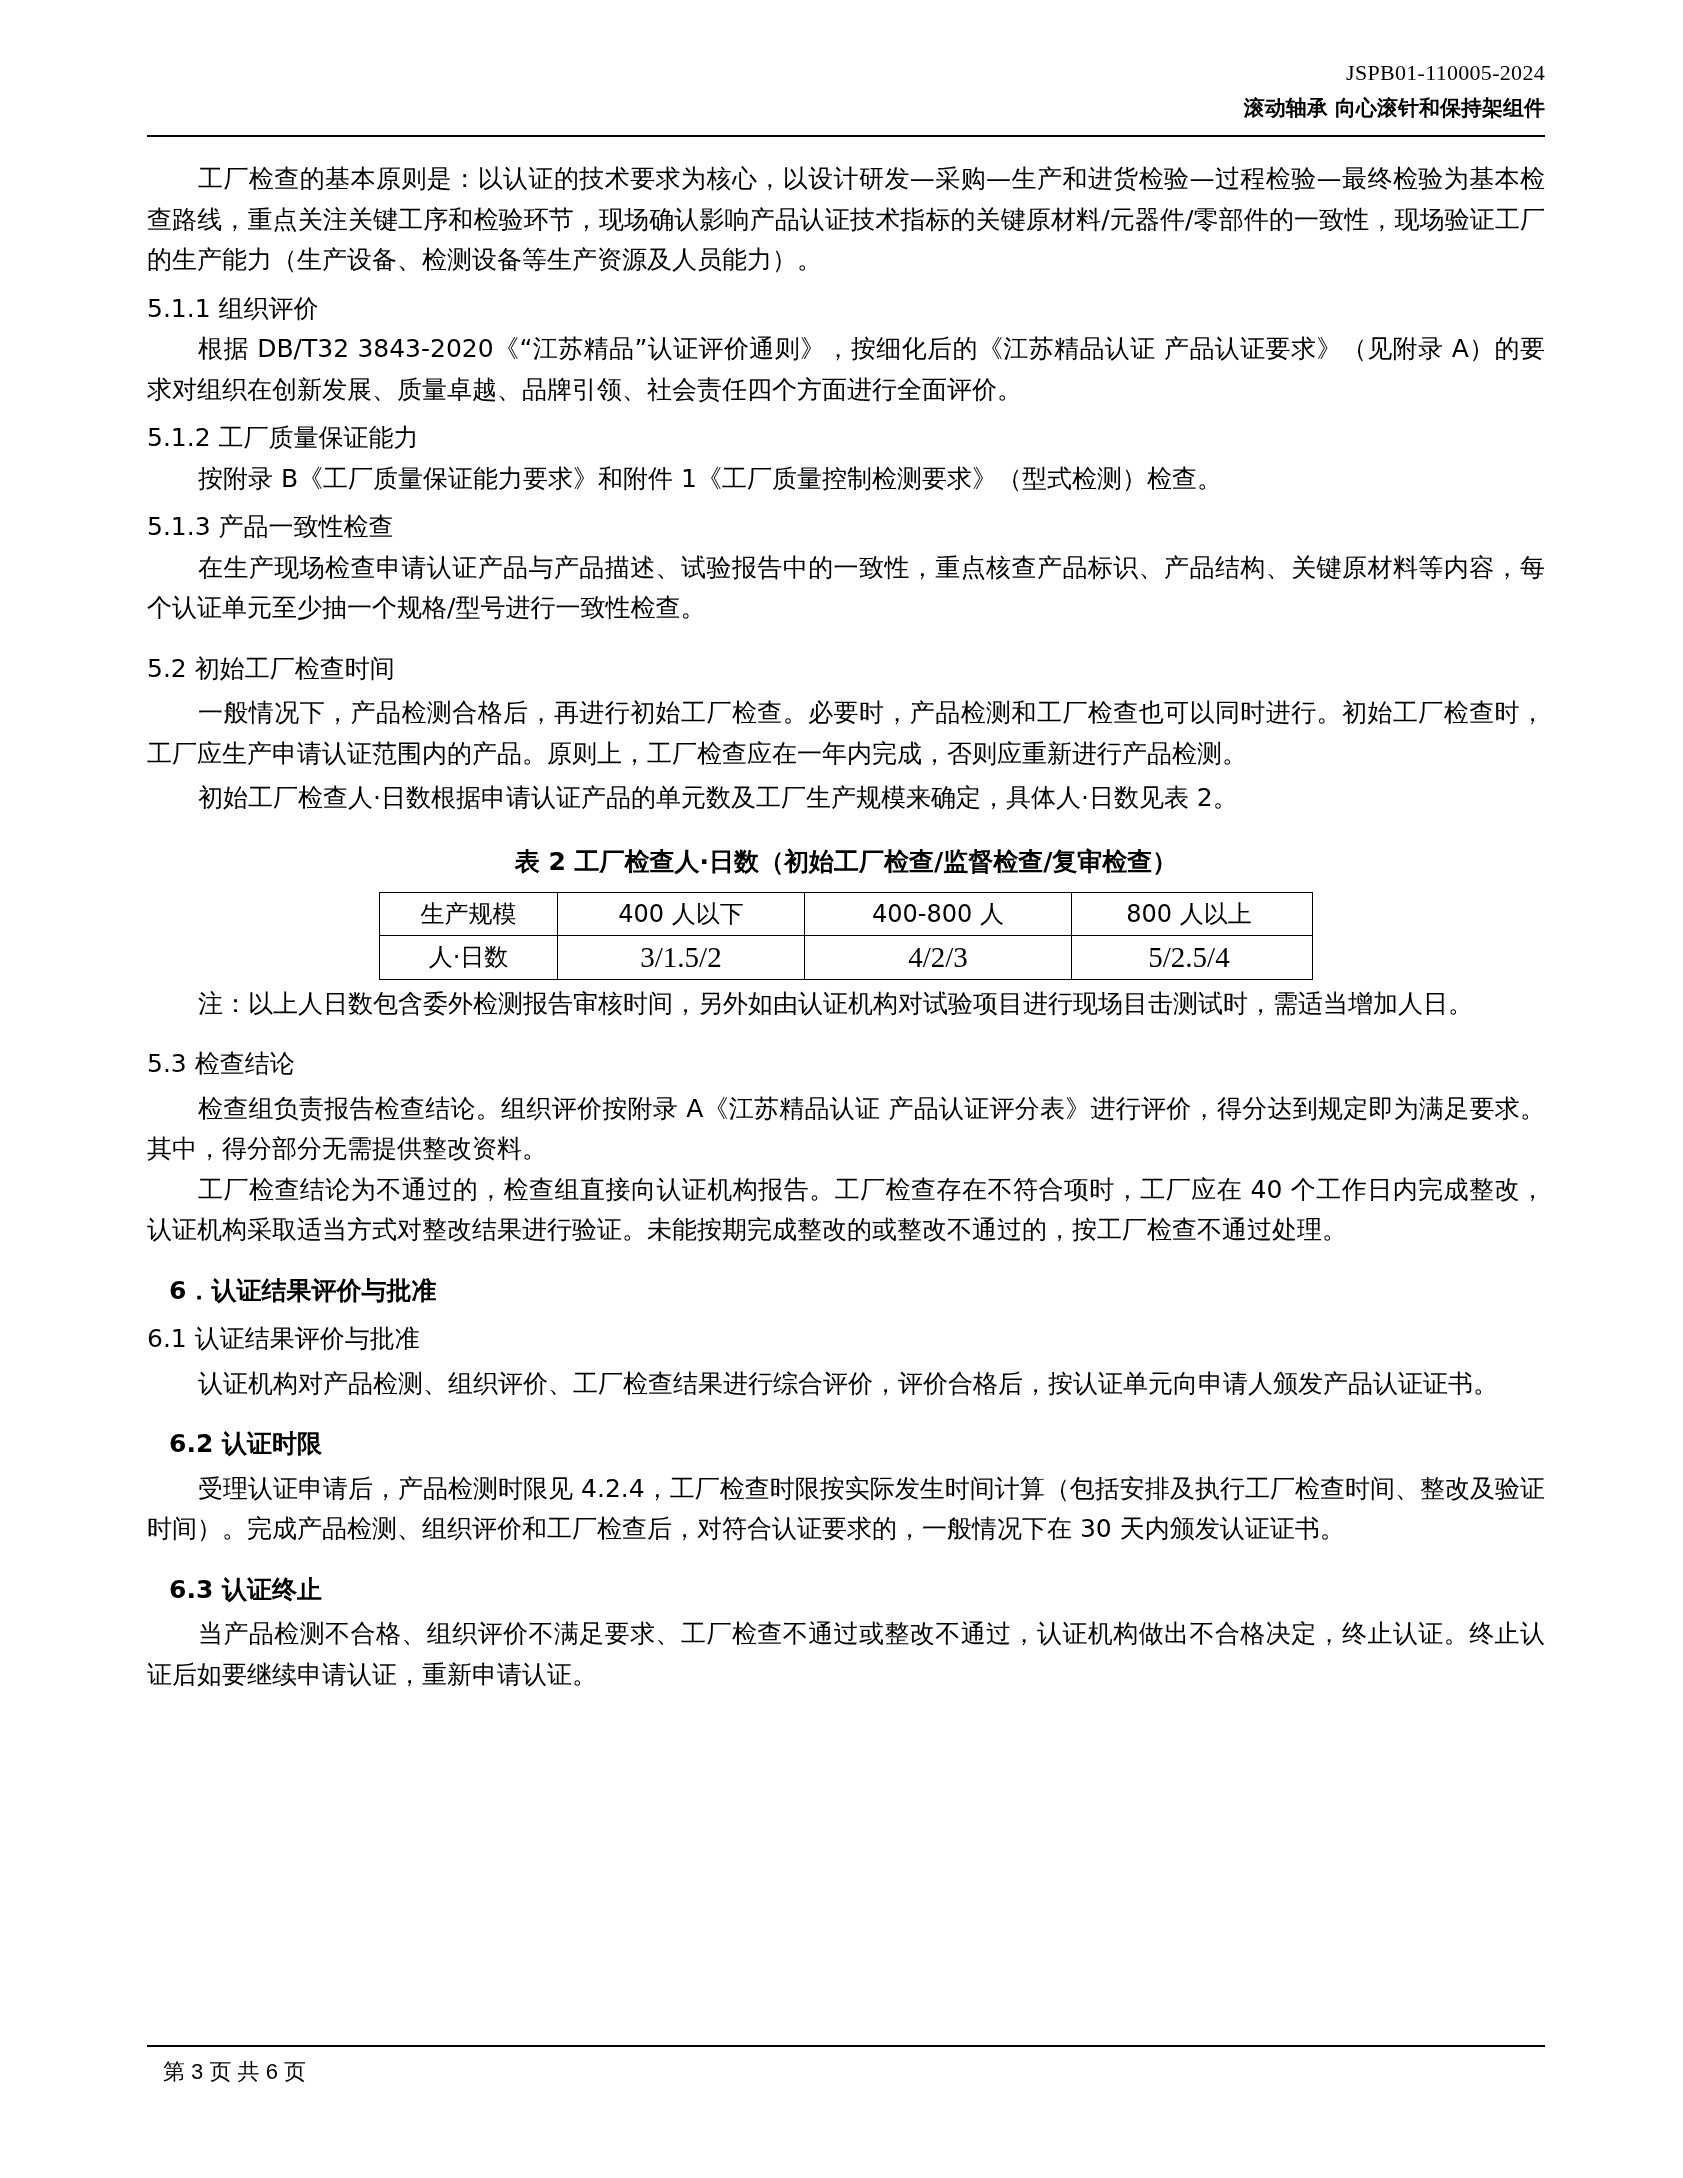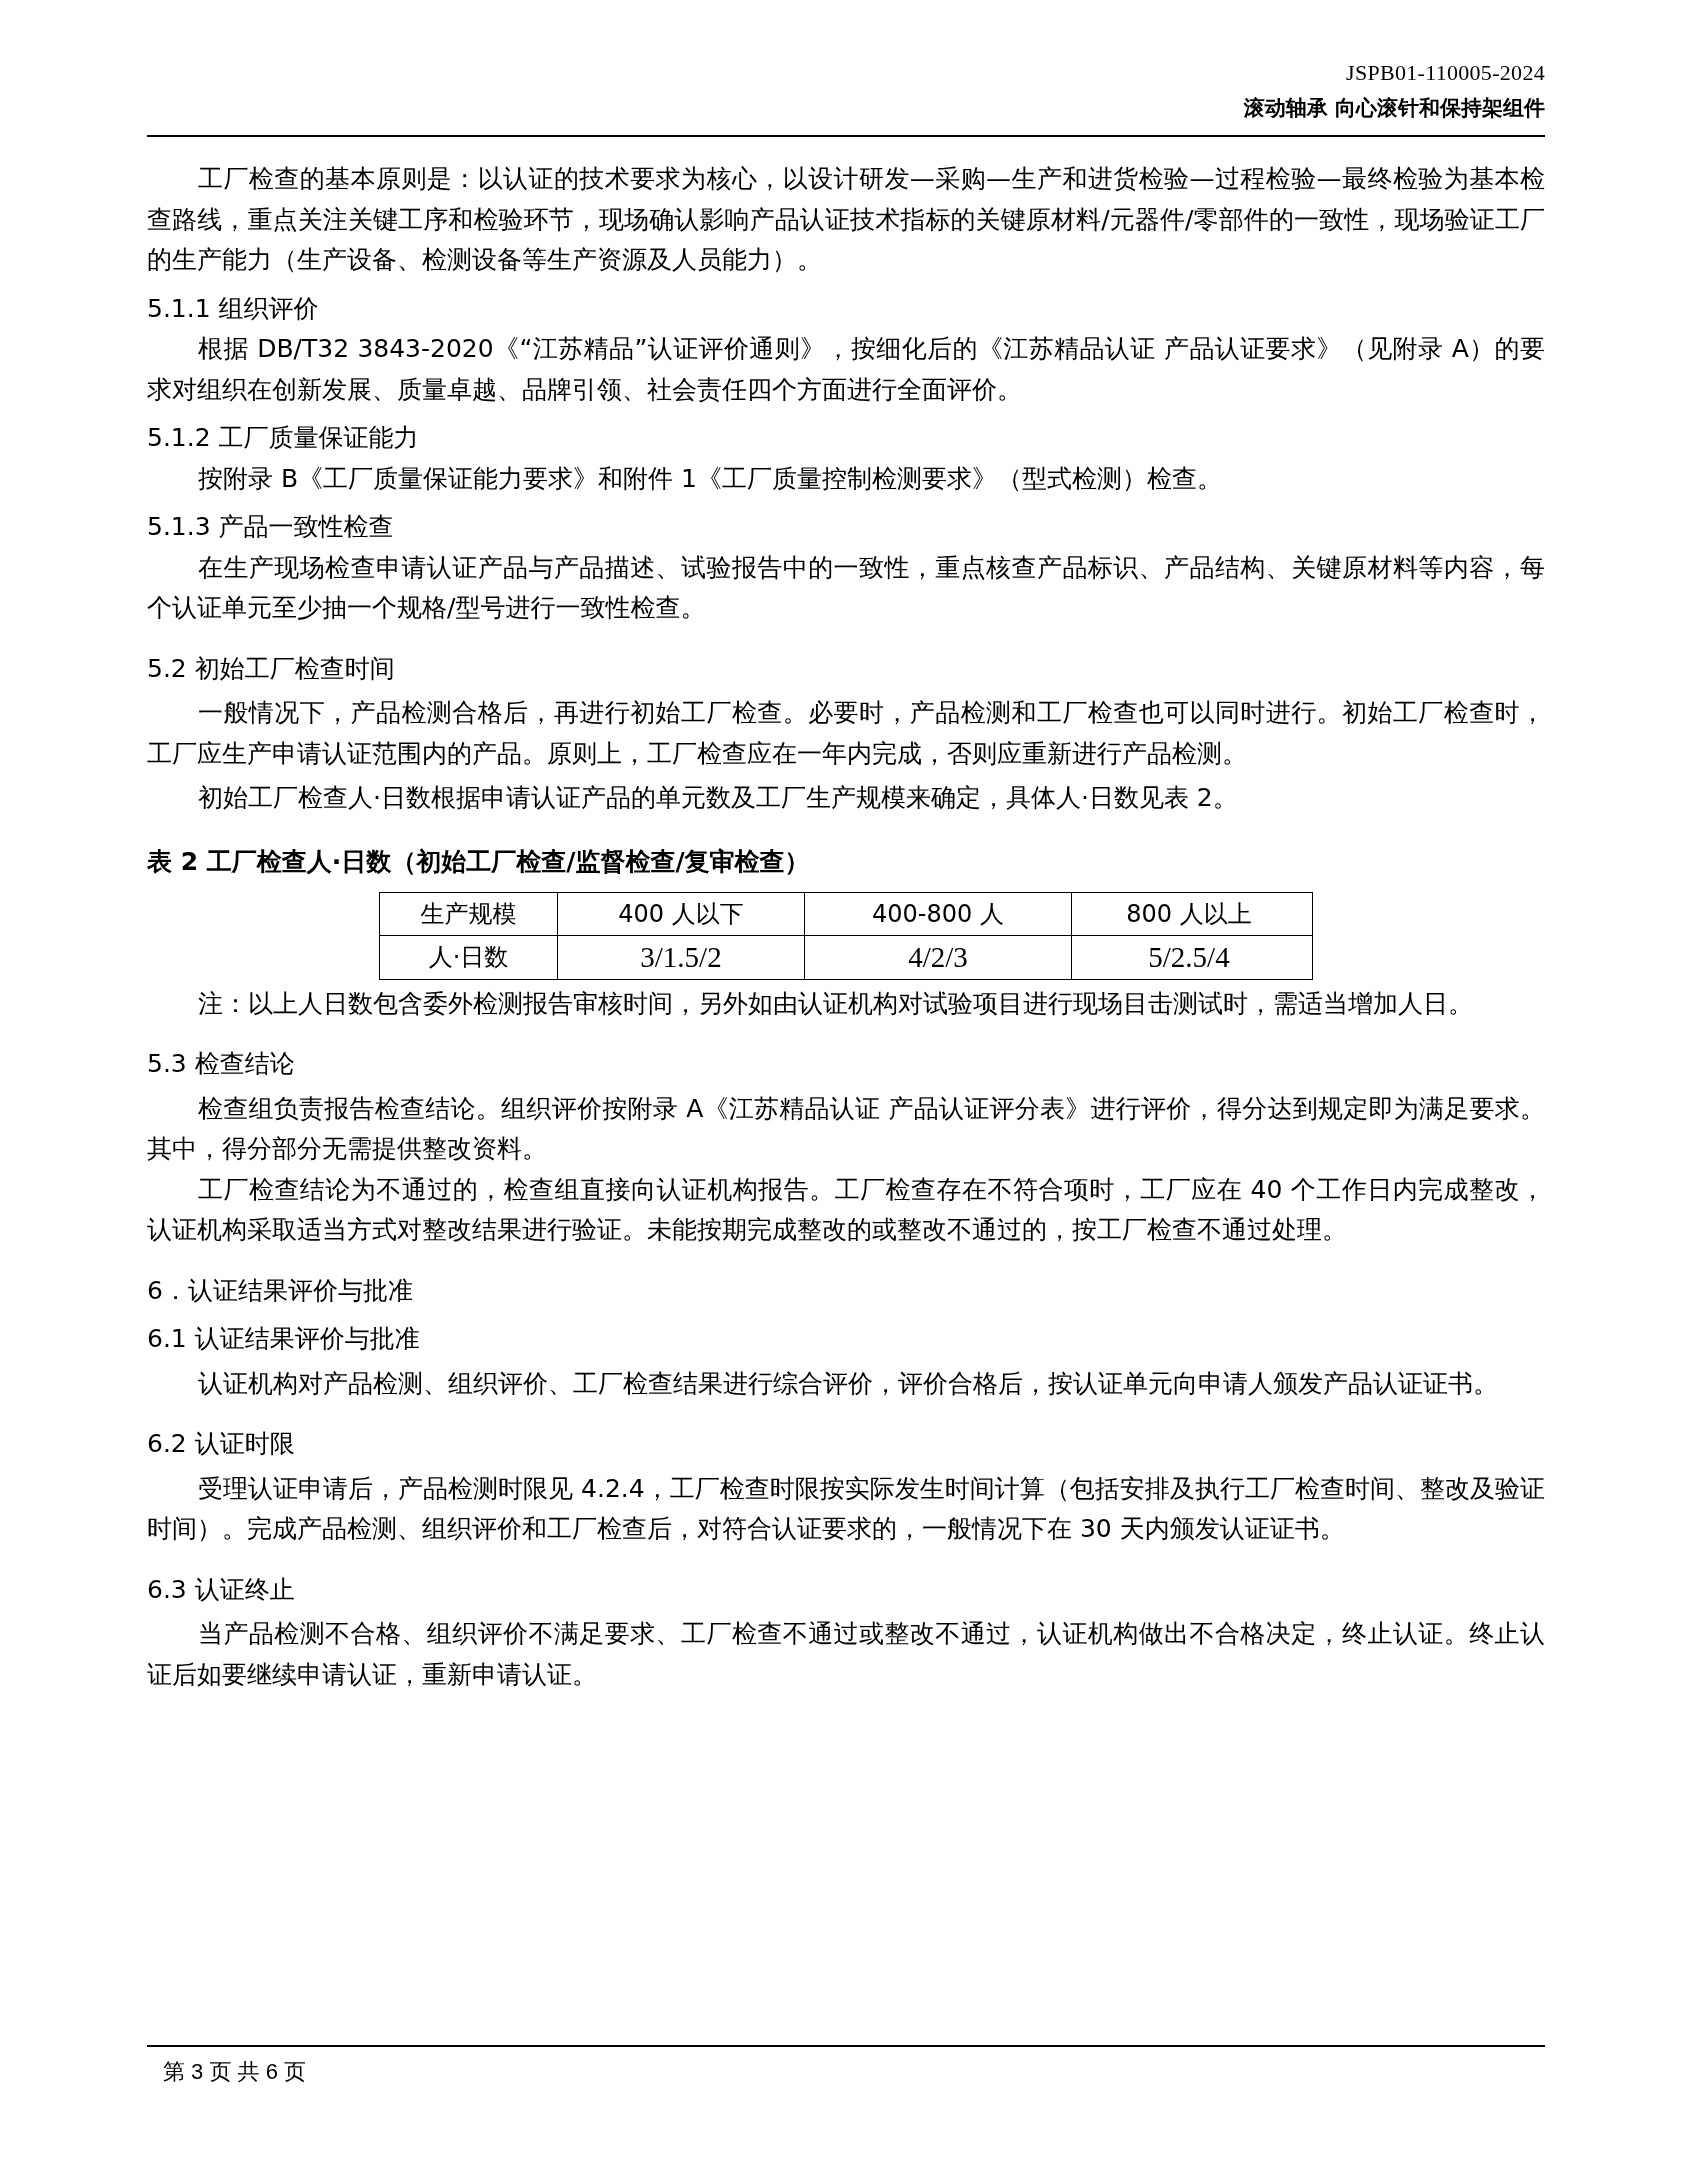--- a/index.html
+++ b/index.html
@@ -64,28 +64,29 @@
   .para-gap {
     margin-top: 4px;
   }
   .heading {
     font-size: 25px;
     line-height: 1.62;
     font-family: "DejaVu Sans", "Liberation Sans", sans-serif;
     margin: 8px 0 0 0;
   }
   .heading-b {
-    font-weight: normal;
+    font-weight: bold;
+    margin-left: 22px;
   }
   .sec-gap {
     margin-top: 20px;
   }
   
   .table-title {
-    text-align: left;
+    text-align: center;
     font-size: 25px;
     font-weight: bold;
     font-family: "DejaVu Sans", "Liberation Sans", sans-serif;
     margin: 26px 0 14px 0;
   }
   table.insp {
     border-collapse: collapse;
     margin: 0 auto;
     font-size: 24px;
   }

